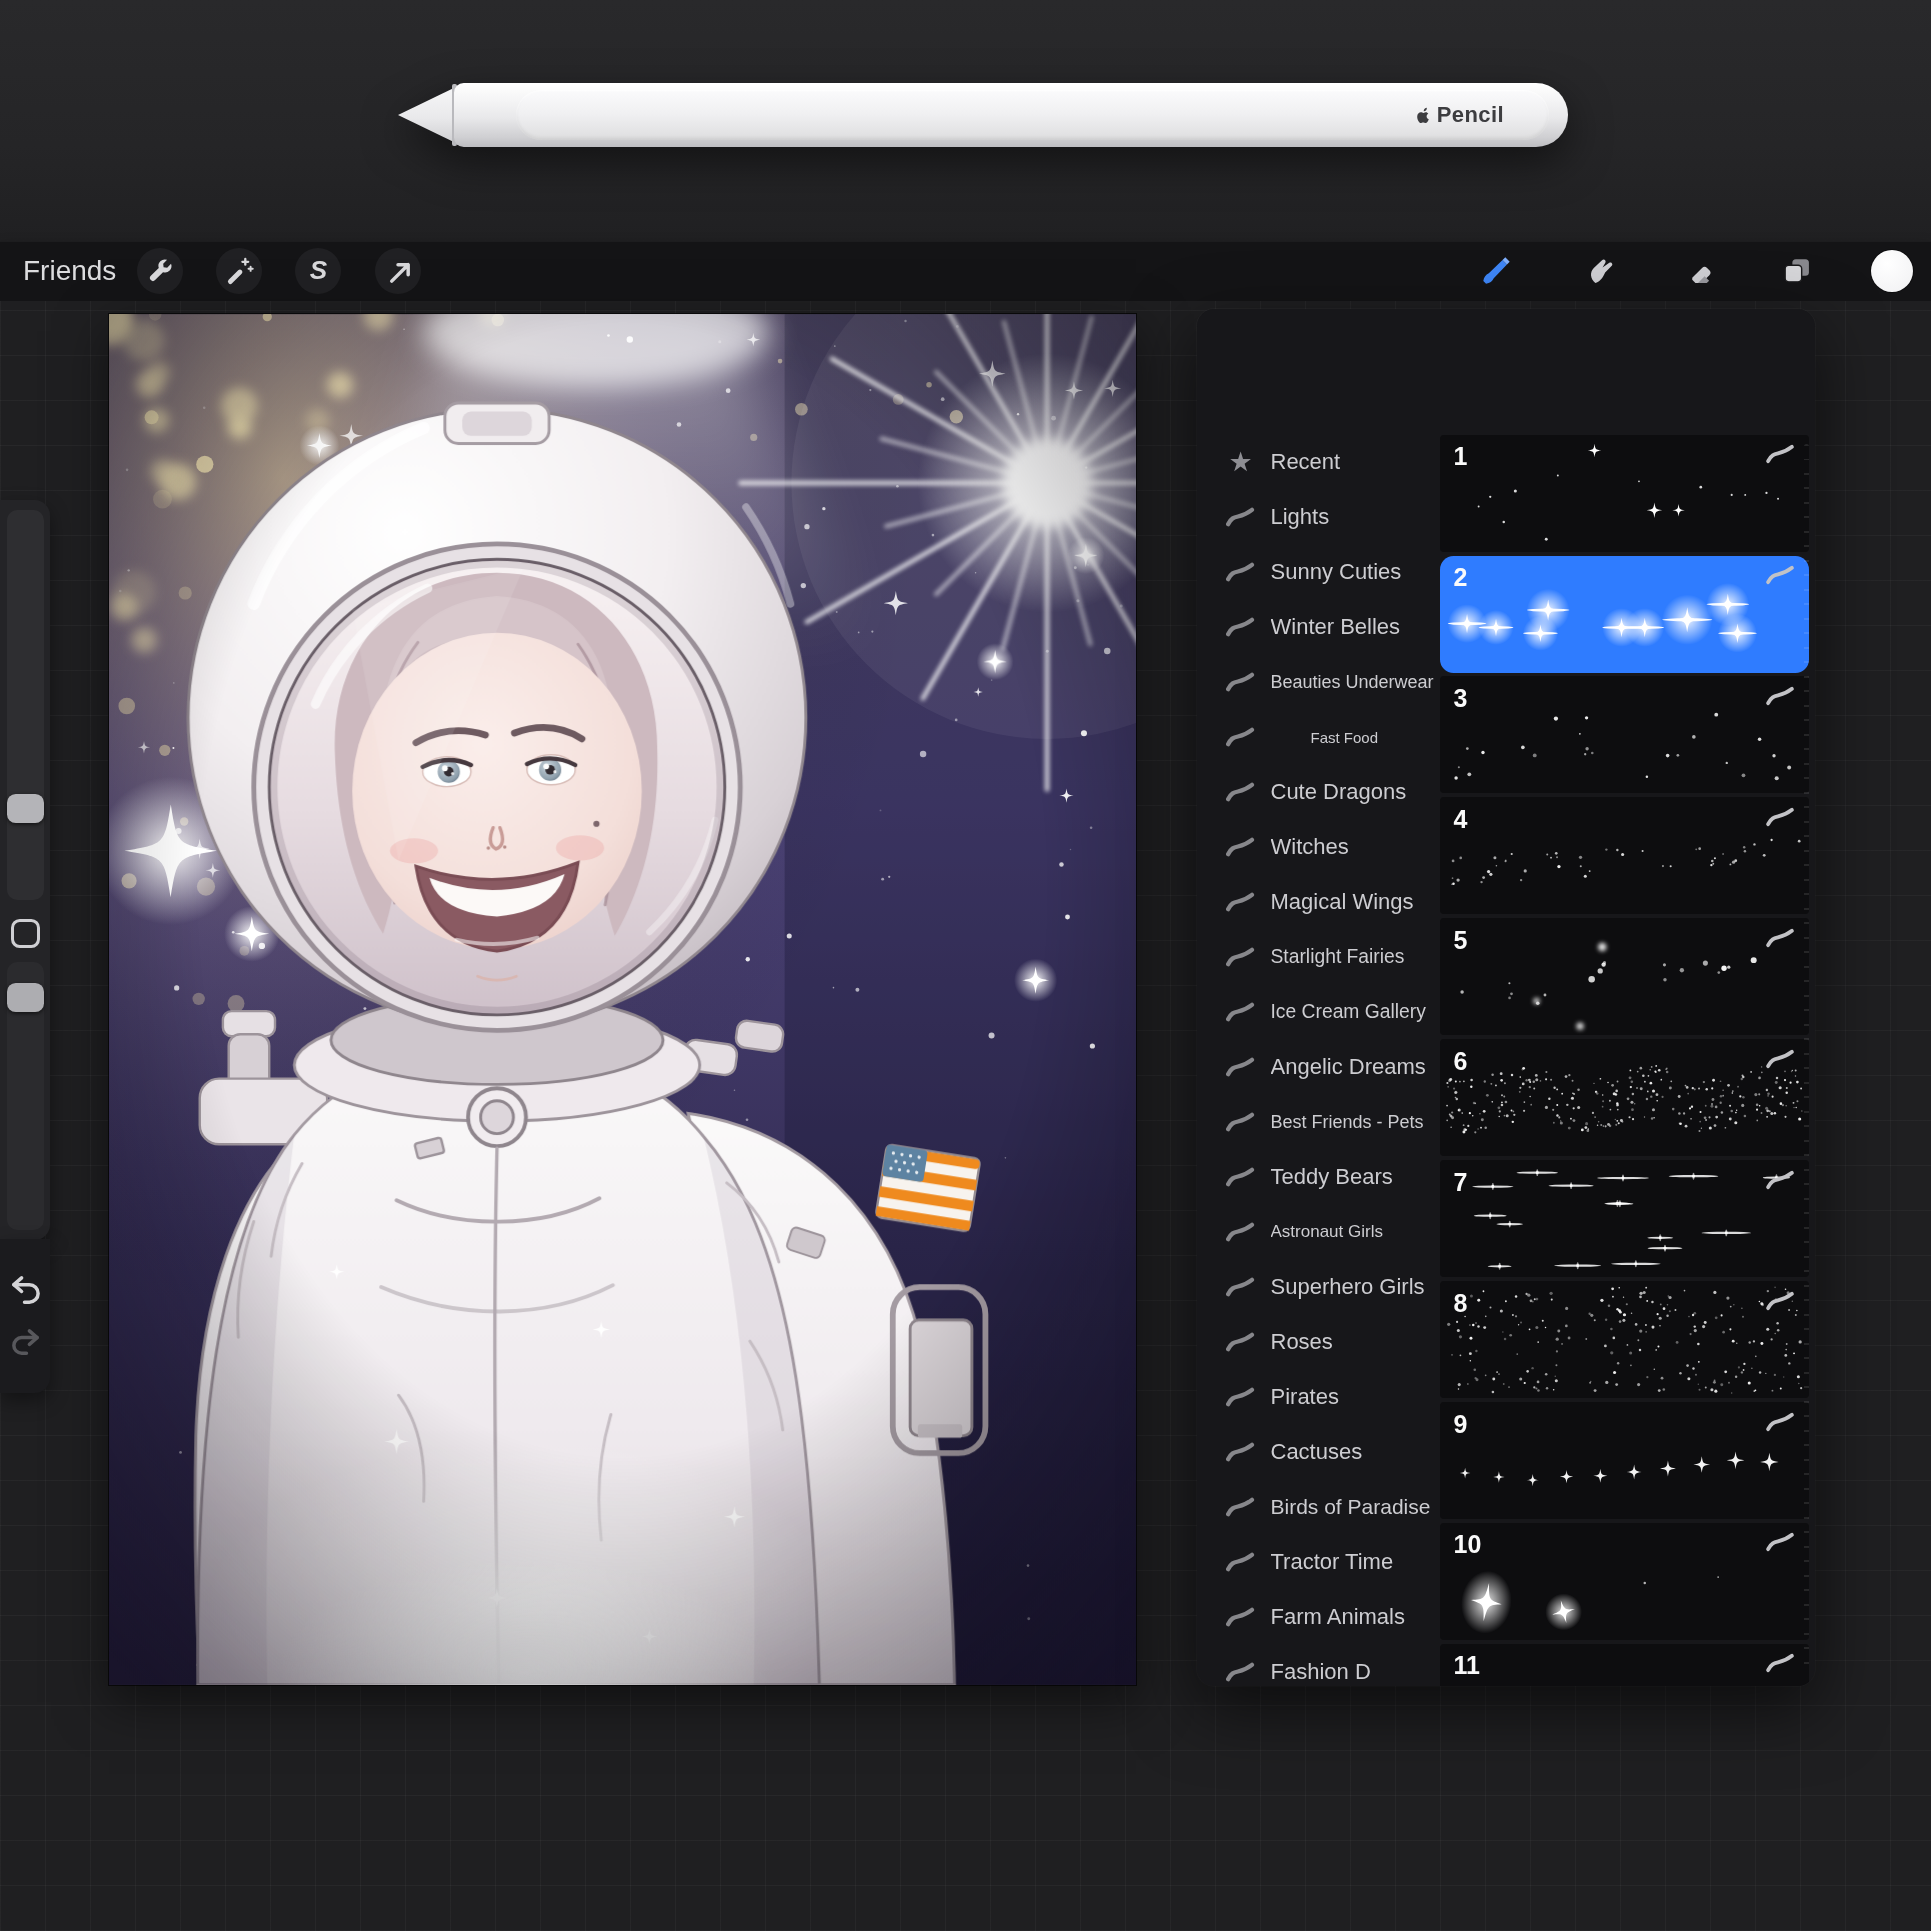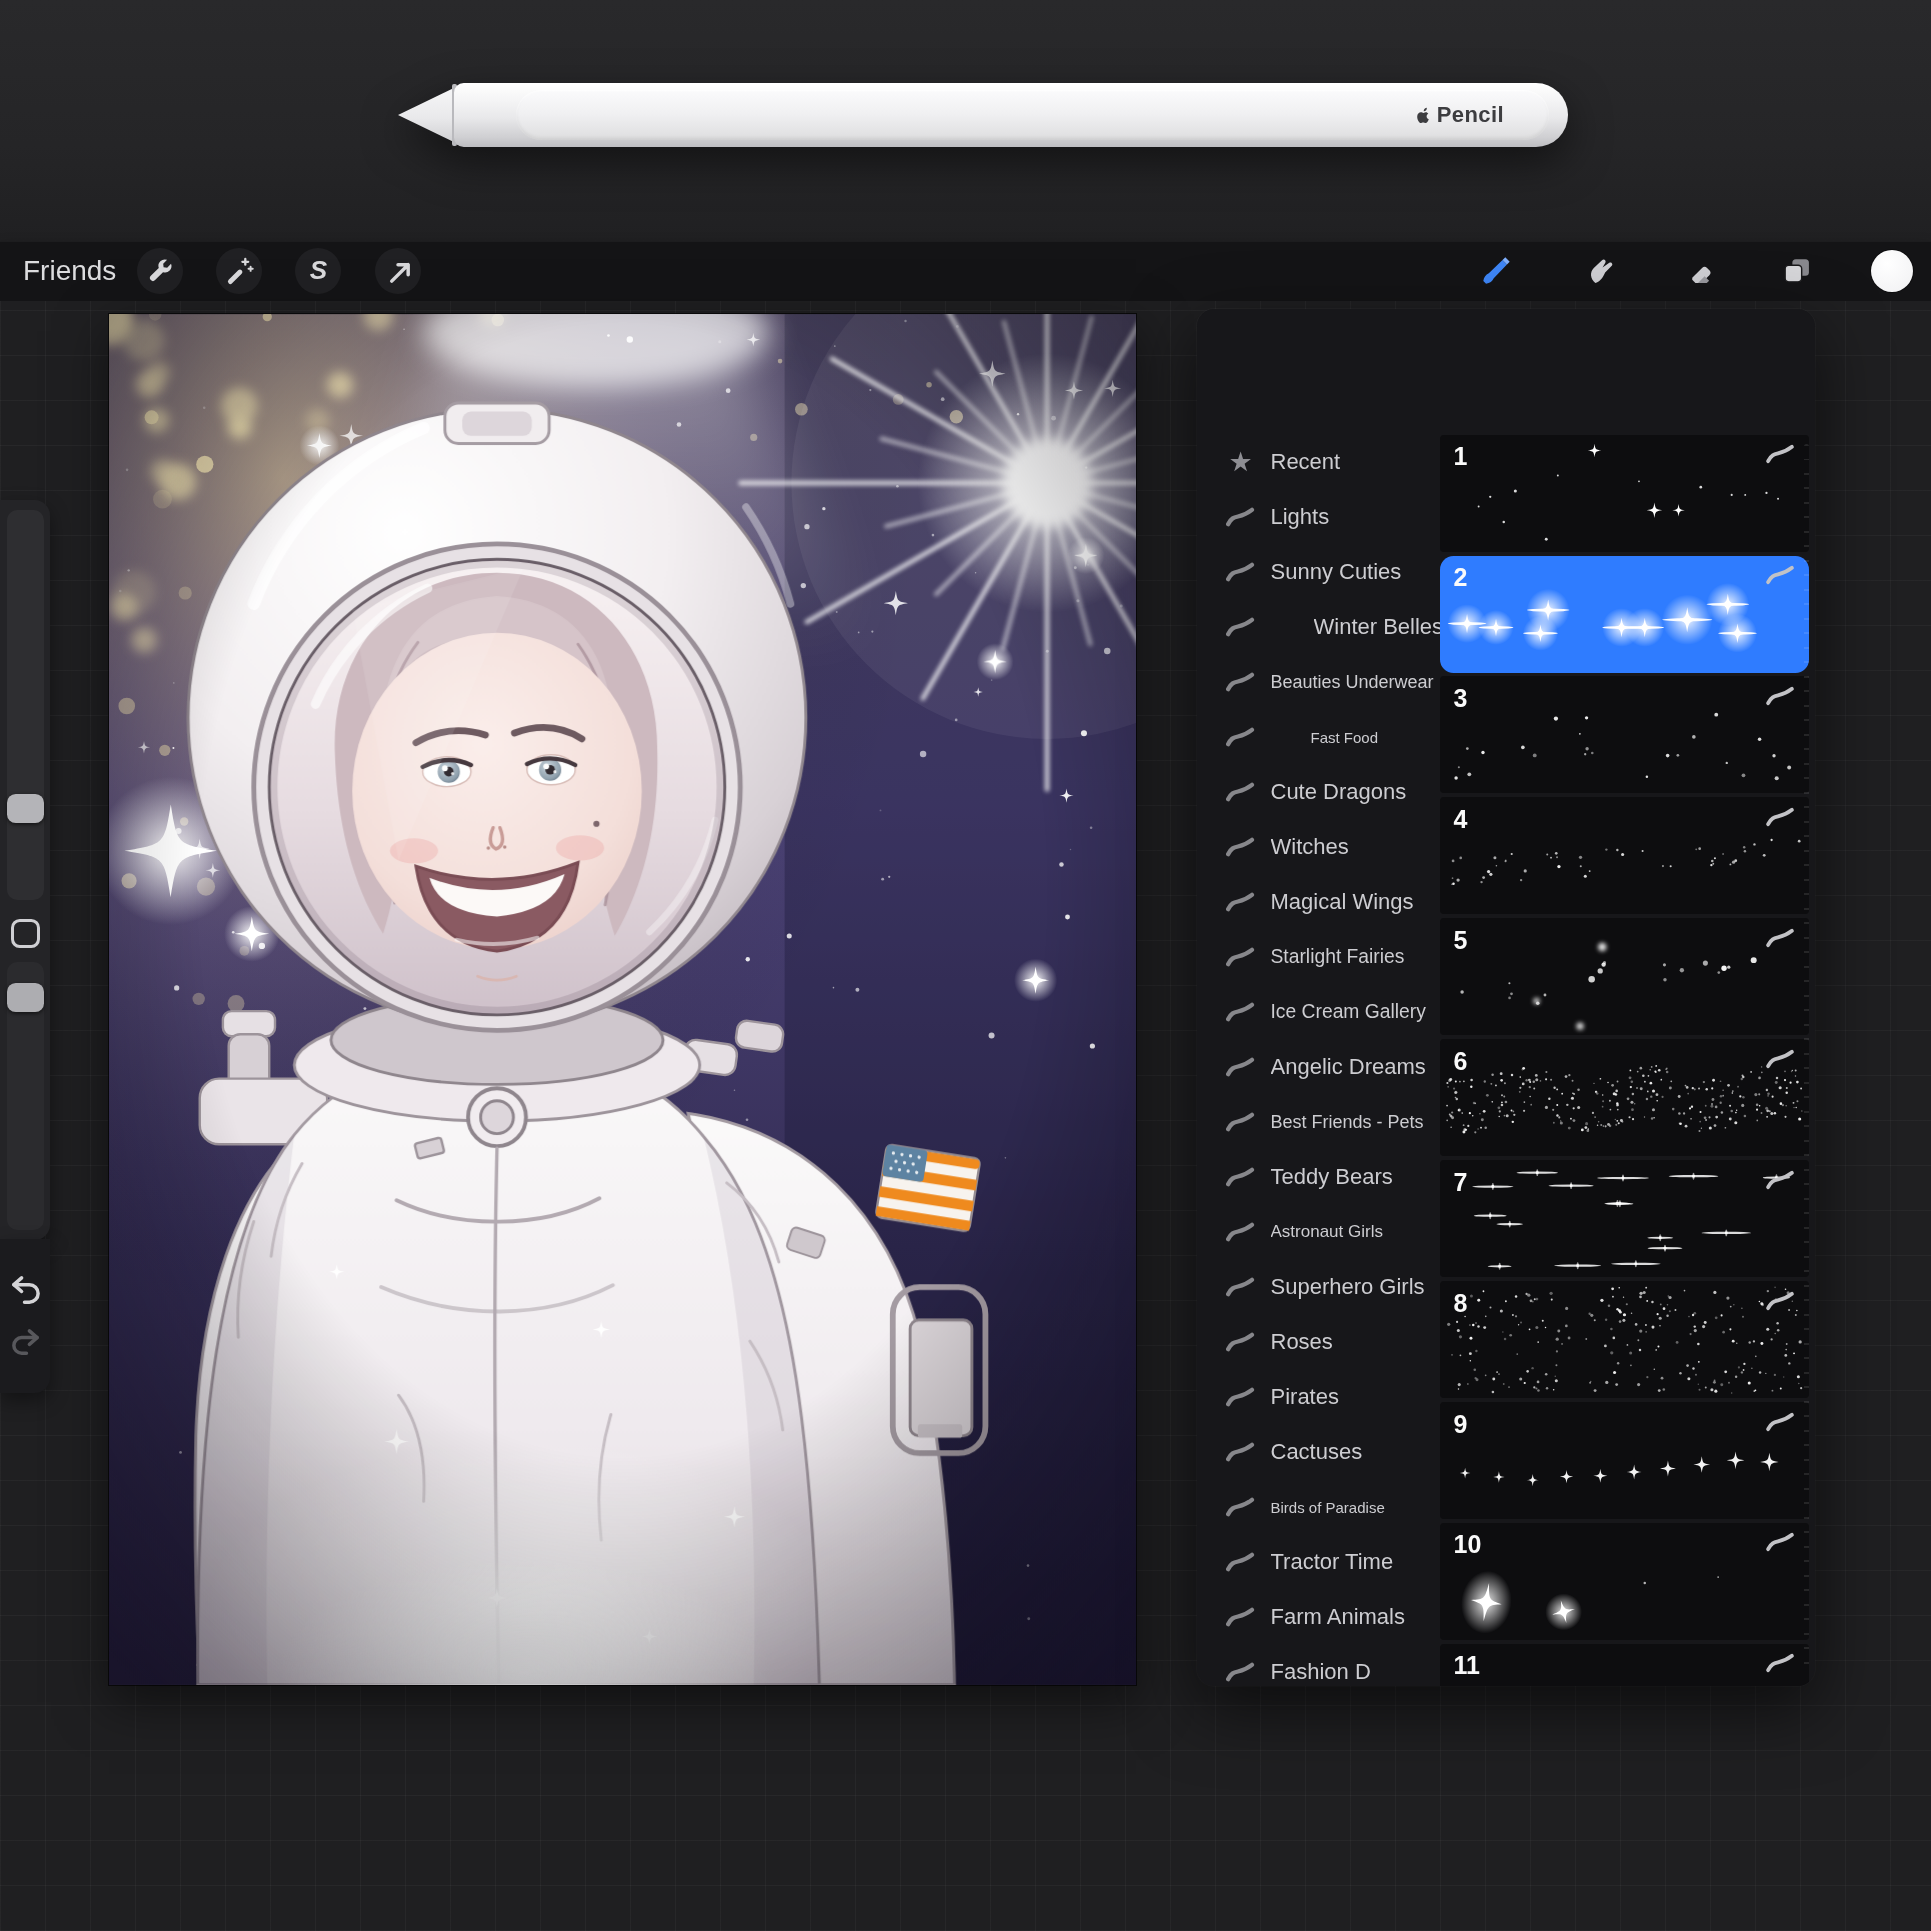--- a/index.html
+++ b/index.html
@@ -639,21 +639,21 @@
             </span>
     <span class="cat-label" style="font-size: 22px;">Sunny Cuties</span>
   </div>
 
   <div class="cat-item">
     <span class="ic">
               <svg width="29" height="21" viewBox="0 0 30 22">
                 <path d="M2 18 C 8 6 13 14 27 3" stroke="#87878b" stroke-width="4.5" fill="none" stroke-linecap="round"></path>
               </svg>
             </span>
-    <span class="cat-label" style="font-size: 22px; margin-left: 43px;">Winter Belles</span>
+    <span class="cat-label" style="font-size: 22px;">Winter Belles</span>
   </div>
 
   <div class="cat-item">
     <span class="ic">
               <svg width="29" height="21" viewBox="0 0 30 22">
                 <path d="M2 18 C 8 6 13 14 27 3" stroke="#87878b" stroke-width="4.5" fill="none" stroke-linecap="round"></path>
               </svg>
             </span>
     <span class="cat-label" style="font-size: 18px;">Beauties Underwear</span>
   </div>
@@ -783,21 +783,21 @@
             </span>
     <span class="cat-label" style="font-size: 22px;">Cactuses</span>
   </div>
 
   <div class="cat-item">
     <span class="ic">
               <svg width="29" height="21" viewBox="0 0 30 22">
                 <path d="M2 18 C 8 6 13 14 27 3" stroke="#87878b" stroke-width="4.5" fill="none" stroke-linecap="round"></path>
               </svg>
             </span>
-    <span class="cat-label" style="font-size: 15px;">Birds of Paradise</span>
+    <span class="cat-label" style="font-size: 21px;">Birds of Paradise</span>
   </div>
 
   <div class="cat-item">
     <span class="ic">
               <svg width="29" height="21" viewBox="0 0 30 22">
                 <path d="M2 18 C 8 6 13 14 27 3" stroke="#87878b" stroke-width="4.5" fill="none" stroke-linecap="round"></path>
               </svg>
             </span>
     <span class="cat-label" style="font-size: 22px;">Tractor Time</span>
   </div>

